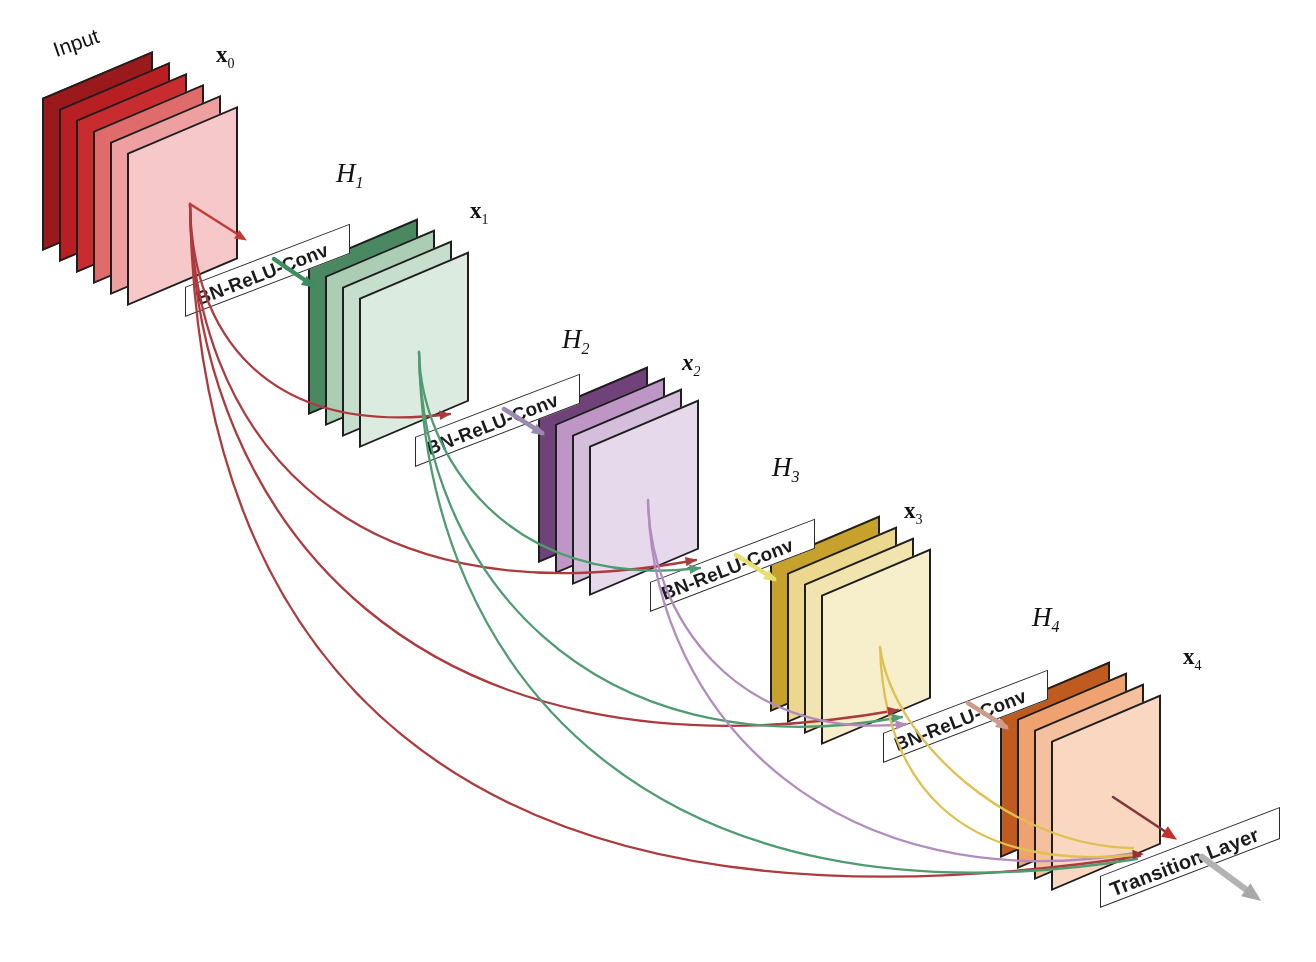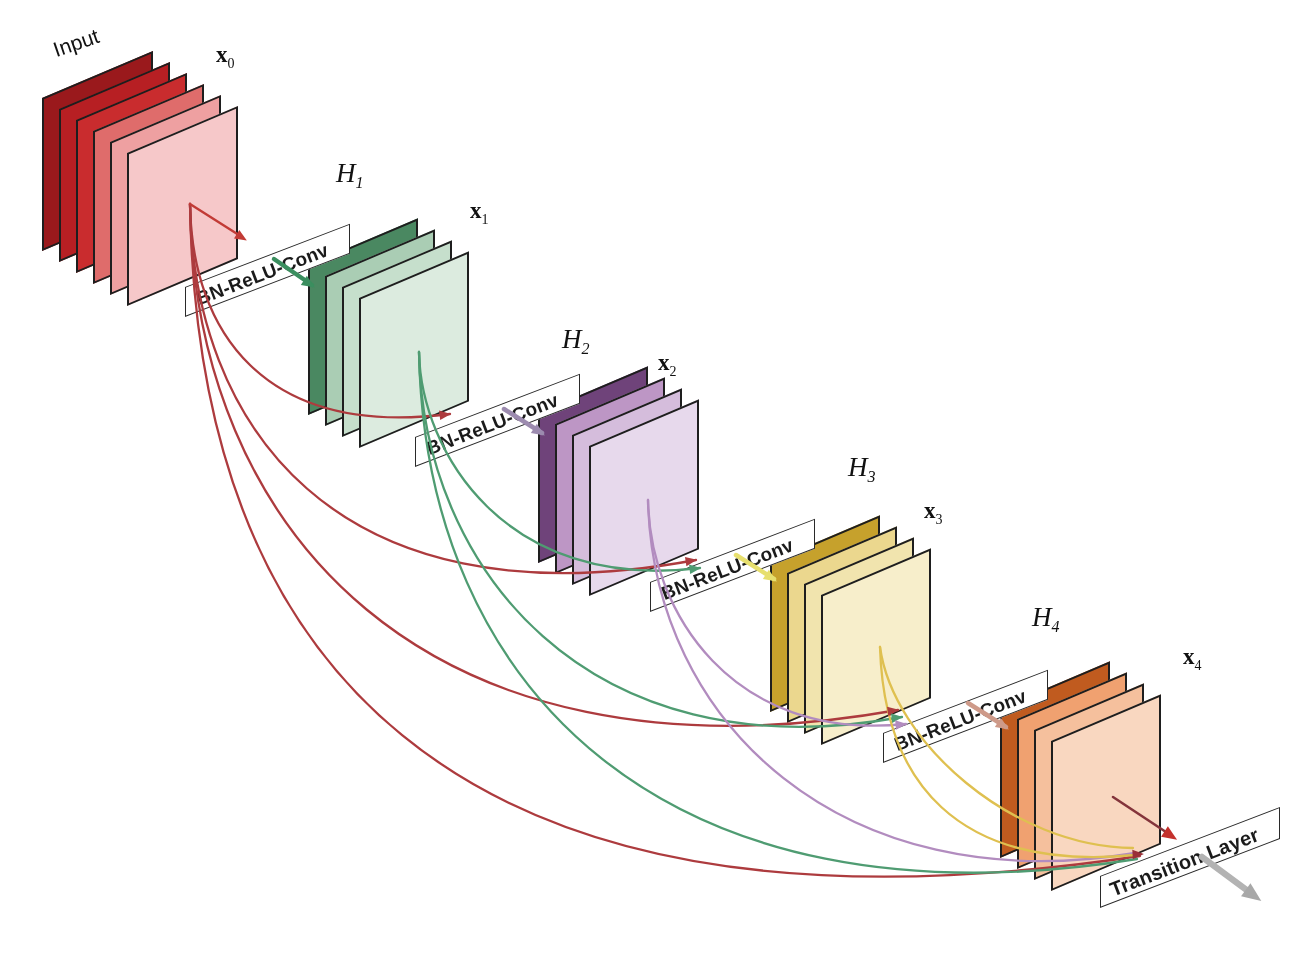--- a/index.html
+++ b/index.html
@@ -122,22 +122,22 @@
       <polygon points="1,0 -11,5 -11,-5" fill="#C4312C" transform="translate(1176,839) rotate(33) scale(1.25)"></polygon>
       <path d="M1202,857 L1252,894" fill="none" stroke="#B3B3B3" stroke-width="6.5" stroke-linecap="round"></path>
       <polygon points="1,0 -11,5 -11,-5" fill="#A8A8A8" transform="translate(1260,900) rotate(36) scale(1.6)"></polygon>
     </svg>
 
   <div class="z-labels" style="position:absolute;left:0;top:0;">
     <div class="lbl inputlbl" style="left:58px;top:38px;">Input</div>
 
     <div class="lbl serifX" style="left:216px;top:42px;"><span>x</span><sub>0</sub></div>
     <div class="lbl serifX" style="left:470px;top:198px;"><span>x</span><sub>1</sub></div>
-    <div class="lbl serifX" style="left:658px;top:350px;"><span>x</span><sub>2</sub></div>
-    <div class="lbl serifX" style="left:904px;top:498px;margin-left:20px;"><span>x</span><sub>3</sub></div>
+    <div class="lbl serifX" style="left:682px;top:350px;font-style:italic;"><span>x</span><sub>2</sub></div>
+    <div class="lbl serifX" style="left:904px;top:498px;"><span>x</span><sub>3</sub></div>
     <div class="lbl serifX" style="left:1183px;top:644px;"><span>x</span><sub>4</sub></div>
 
     <div class="lbl serifH" style="left:336px;top:158px;"><span>H</span><sub>1</sub></div>
     <div class="lbl serifH" style="left:562px;top:324px;"><span>H</span><sub>2</sub></div>
-    <div class="lbl serifH" style="left:848px;top:452px;"><span>H</span><sub>3</sub></div>
+    <div class="lbl serifH" style="left:772px;top:452px;"><span>H</span><sub>3</sub></div>
     <div class="lbl serifH" style="left:1032px;top:602px;"><span>H</span><sub>4</sub></div>
   </div>
 </div>
 
 </body></html>

